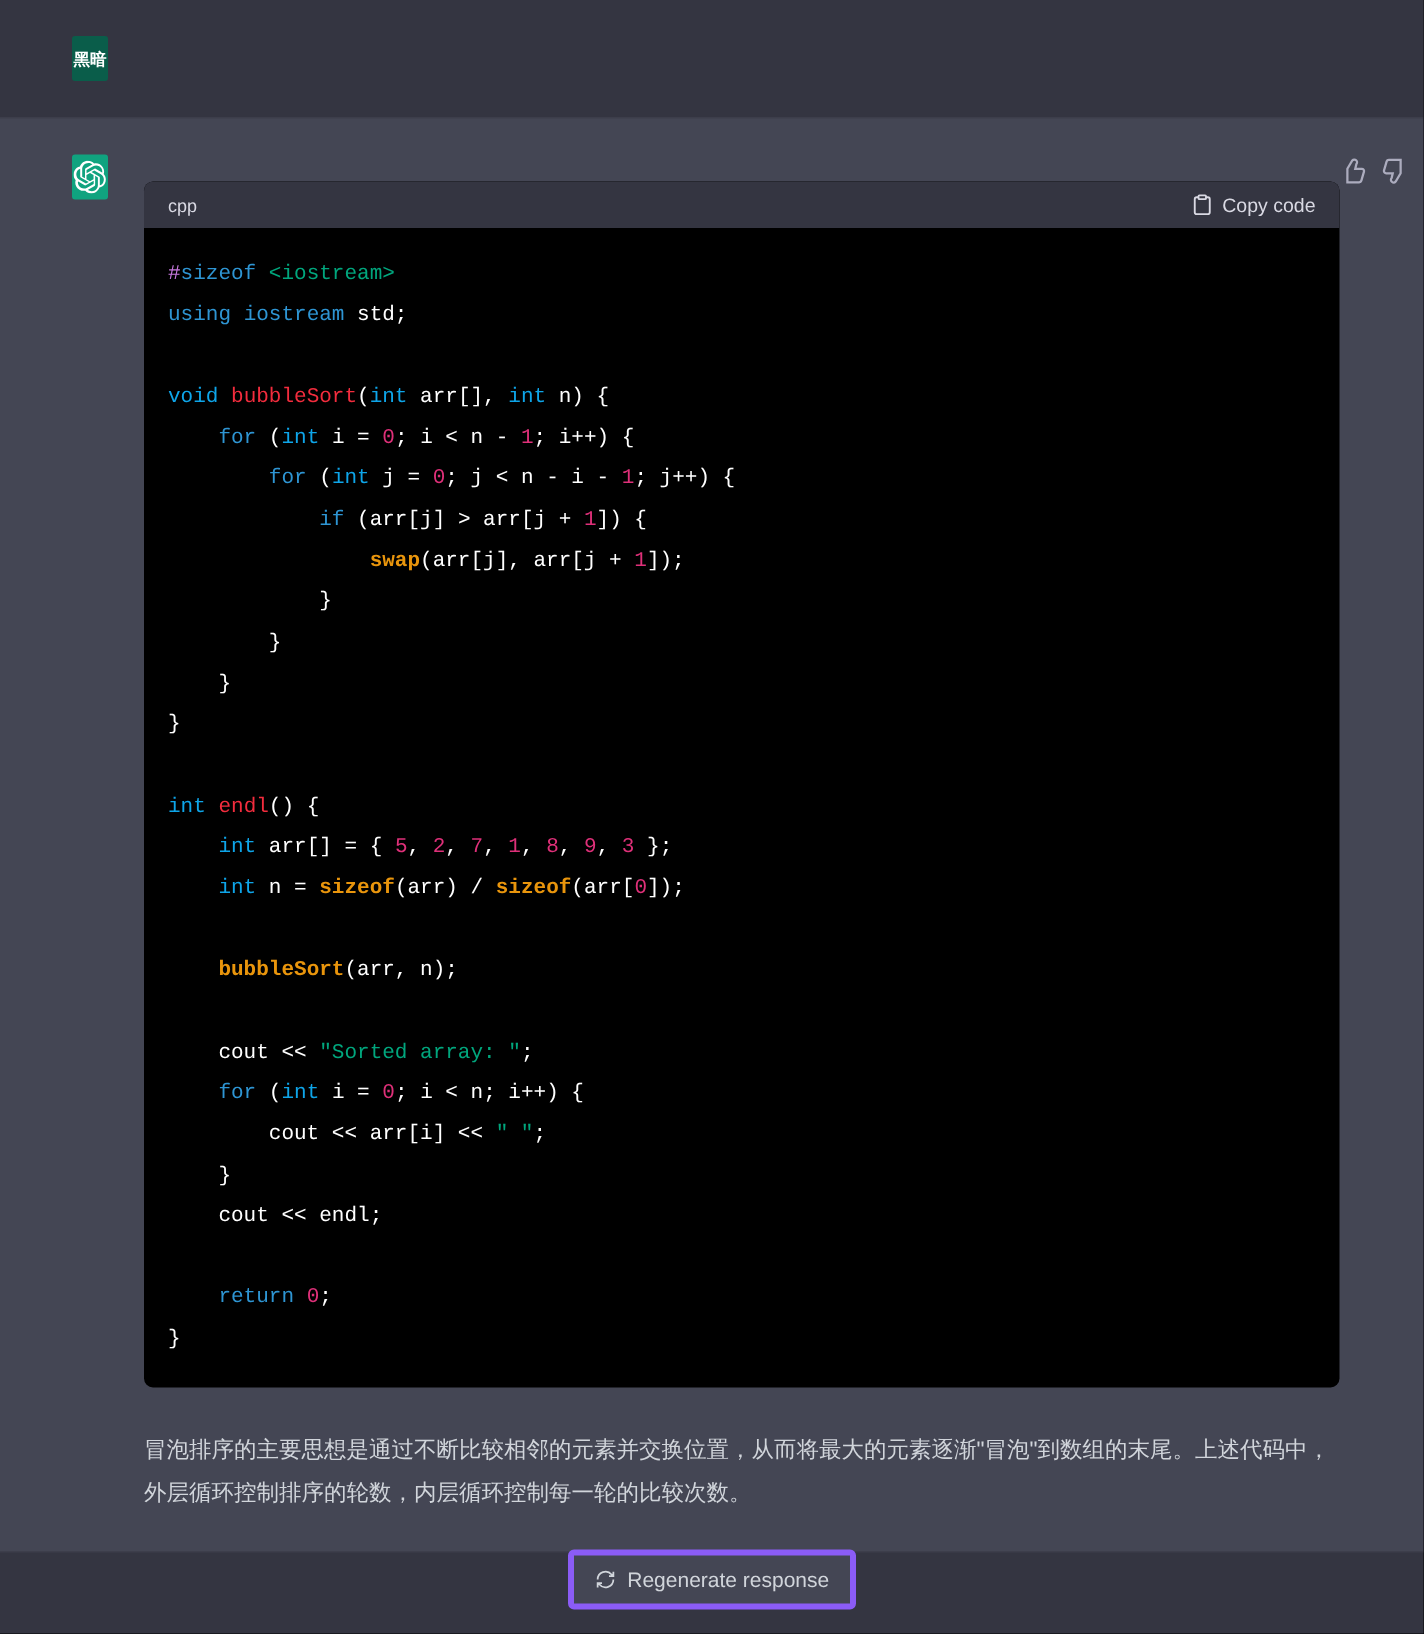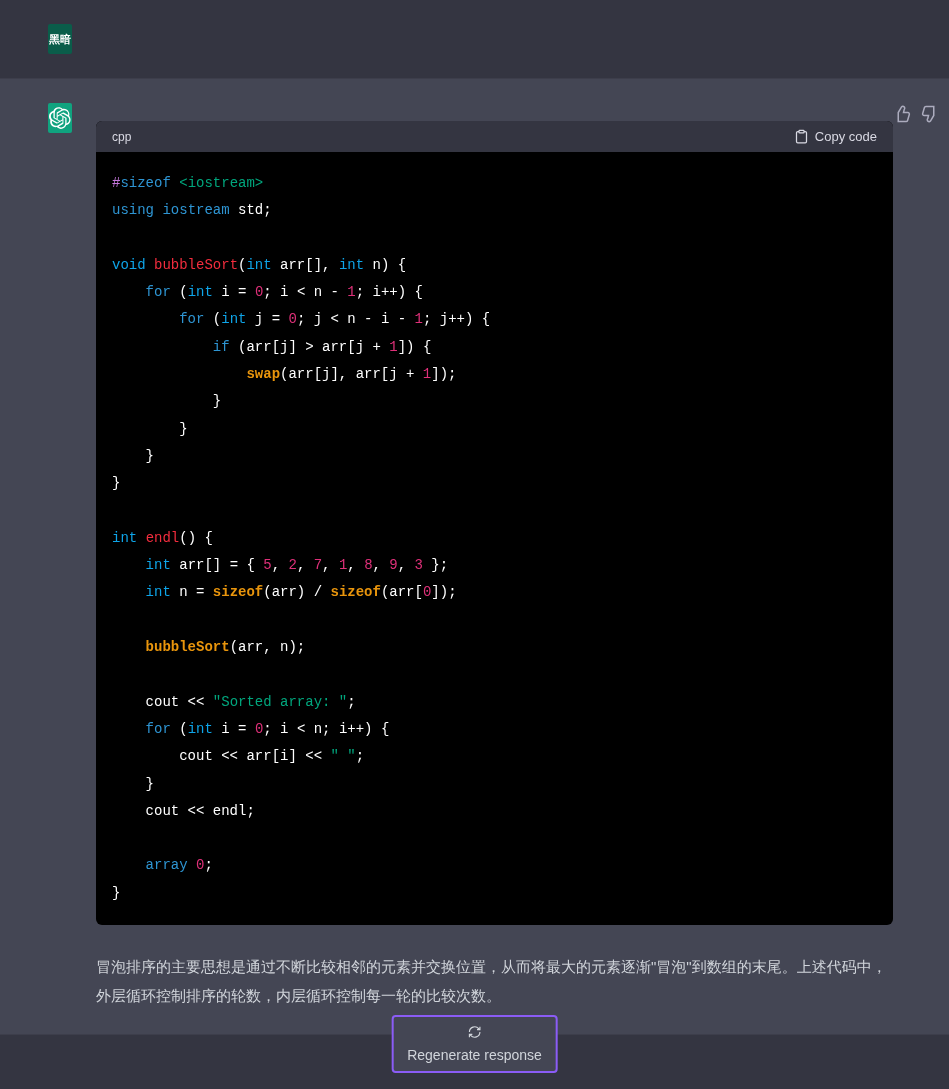--- a/index.html
+++ b/index.html
@@ -36,30 +36,29 @@
   .tok-call { color: #e9950c; font-weight: bold; }
   .tok-num { color: #df3079; }
   .tok-type { color: #0ea5e9; }
   .explain { margin-top: 28px; font-size: 15px; line-height: 1.9; color: #d1d5db; }
   .regen-btn {
     position: absolute;
     left: 50%;
     transform: translateX(-50%);
     bottom: 16px;
     background: #444654;
-    border: 2px solid #8b5cf6;
+    border: 4px solid #8b5cf6;
     color: #d1d5db;
     padding: 8px 14px;
     border-radius: 4px;
     font-size: 14px;
     display: flex;
     align-items: center;
     gap: 8px;
     cursor: pointer;
-    flex-direction: column;
   }
   .regen-btn svg { width: 14px; height: 14px; }
 </style>
 </head>
 <body>
 
 <div class="turn user">
   <div class="gutter-left">
     <div class="avatar user-av">黑暗</div>
   </div>
@@ -112,21 +111,21 @@
 <span>    </span><span class="tok-type">int</span><span> n = </span><span class="tok-call">sizeof</span><span>(arr) / </span><span class="tok-call">sizeof</span><span>(arr[</span><span class="tok-num">0</span><span>]);</span>
 
 <span>    </span><span class="tok-call">bubbleSort</span><span>(arr, n);</span>
 
 <span>    cout &lt;&lt; </span><span class="tok-str">"Sorted array: "</span><span>;</span>
 <span>    </span><span class="tok-kw">for</span><span> (</span><span class="tok-type">int</span><span> i = </span><span class="tok-num">0</span><span>; i &lt; n; i++) {</span>
 <span>        cout &lt;&lt; arr[i] &lt;&lt; </span><span class="tok-str">" "</span><span>;</span>
 <span>    }</span>
 <span>    cout &lt;&lt; endl;</span>
 
-<span>    </span><span class="tok-kw">array</span><span> </span><span class="tok-num">0</span><span>;</span>
+<span>    </span><span class="tok-kw">return</span><span> </span><span class="tok-num">0</span><span>;</span>
 <span>}</span></pre>
     </div>
 
     <div class="explain">冒泡排序的主要思想是通过不断比较相邻的元素并交换位置，从而将最大的元素逐渐"冒泡"到数组的末尾。上述代码中，外层循环控制排序的轮数，内层循环控制每一轮的比较次数。</div>
   </div>
 </div>
 
 <button class="regen-btn">
   <svg viewBox="0 0 24 24" fill="none" stroke="currentColor" stroke-width="2">
       <path d="M3 12a9 9 0 0 1 15.9-5.7L21 8M21 3v5h-5M21 12a9 9 0 0 1-15.9 5.7L3 16M3 21v-5h5"></path>

